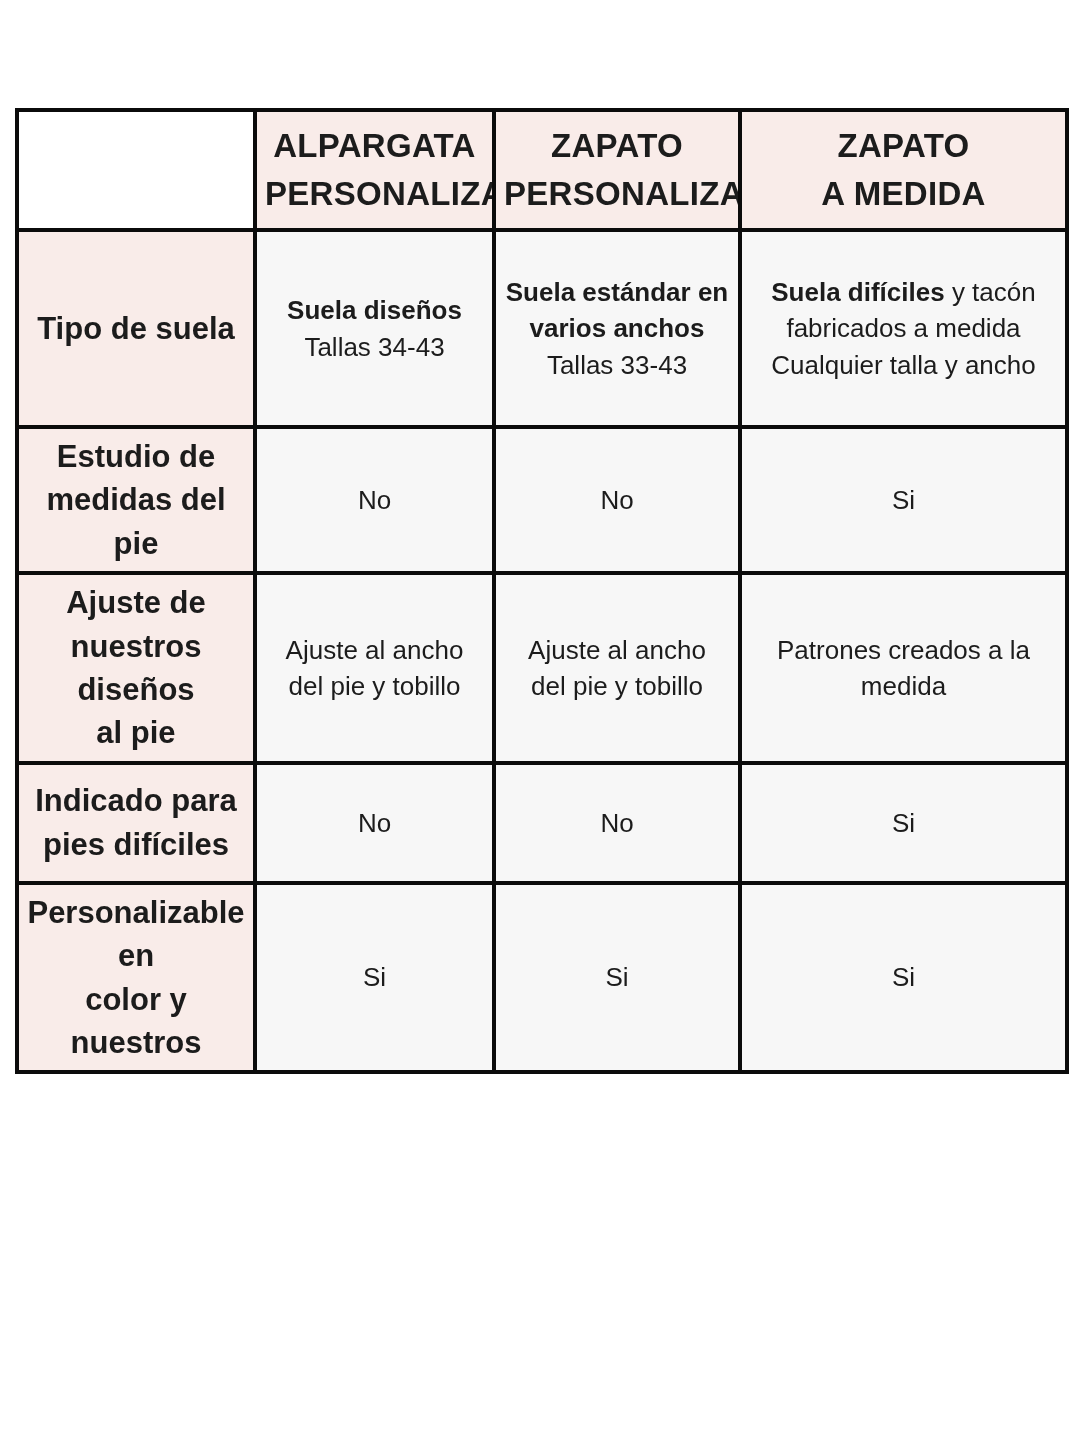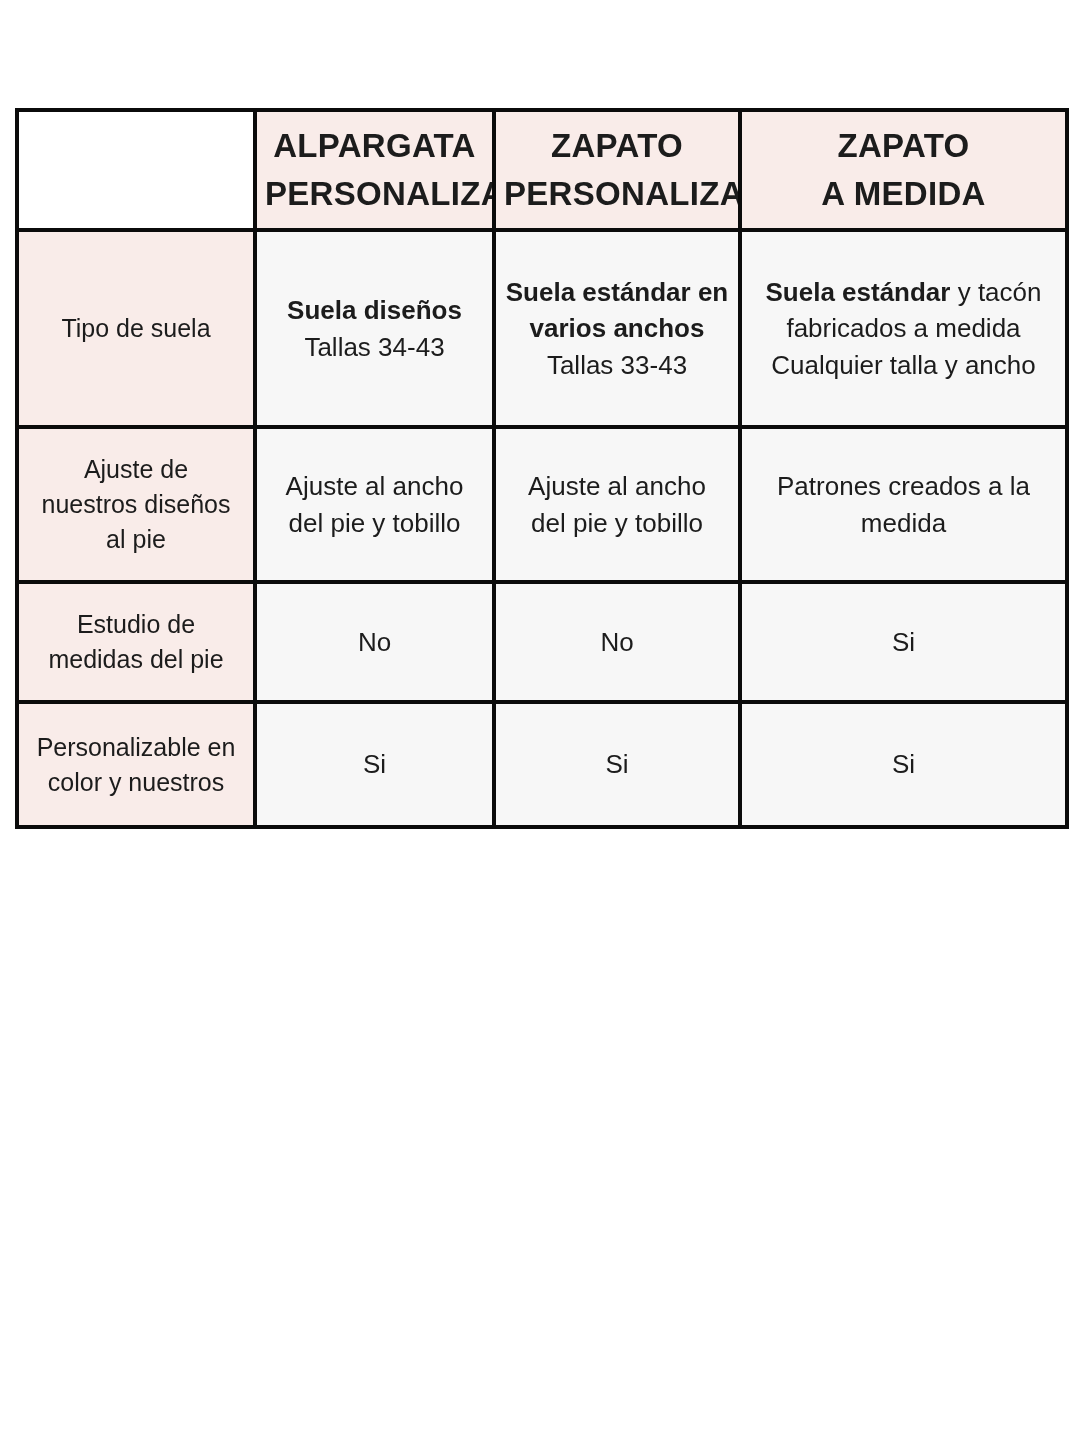--- a/index.html
+++ b/index.html
@@ -40,22 +40,22 @@
   }
   th.hd{
     background:var(--pink);
     font-weight:700;
     font-size:33px;
     line-height:1.45;
     letter-spacing:0.3px;
   }
   th.lbl{
     background:var(--pink);
-    font-weight:400;
-    font-size:25px;
+    font-weight:700;
+    font-size:31px;
     line-height:1.4;
   }
   td.dc{
     background:var(--cell);
     font-size:26px;
     line-height:1.4;
     font-weight:400;
   }
   .pre{white-space:pre-line;}
   .b{font-weight:700;}
@@ -84,47 +84,54 @@
 A MEDIDA</span></th>
     </tr>
 
     <tr style="height:197px">
       <th class="lbl"><span class="pre">Tipo de suela</span></th>
       <td class="dc"><span class="pre b">Suela diseños</span><span class="pre r">
 Tallas 34-43</span></td>
       <td class="dc"><span class="pre b">Suela estándar en
 varios anchos</span><span class="pre r">
 Tallas 33-43</span></td>
-      <td class="dc"><span class="pre b">Suela estándar</span><span class="pre r"> y tacón
+      <td class="dc"><span class="pre b">Suela difíciles</span><span class="pre r"> y tacón
 fabricados a medida
 Cualquier talla y ancho</span></td>
     </tr>
 
+
+    <tr style="height:120px">
+      <th class="lbl"><span class="pre">Estudio de
+medidas del pie</span></th>
+      <td class="dc"><span class="pre r">No</span></td>
+      <td class="dc"><span class="pre r">No</span></td>
+      <td class="dc"><span class="pre r">Si</span></td>
+    </tr>
 
     <tr style="height:155px">
       <th class="lbl"><span class="pre">Ajuste de
 nuestros diseños
 al pie</span></th>
       <td class="dc"><span class="pre b"></span><span class="pre r">Ajuste al ancho
 del pie y tobillo</span></td>
       <td class="dc"><span class="pre b"></span><span class="pre r">Ajuste al ancho
 del pie y tobillo</span></td>
       <td class="dc"><span class="pre b"></span><span class="pre r">Patrones creados a la
 medida</span></td>
     </tr>
 
+
     <tr style="height:120px">
-      <th class="lbl"><span class="pre">Estudio de
-medidas del pie</span></th>
+      <th class="lbl"><span class="pre">Indicado para
+pies difíciles</span></th>
       <td class="dc"><span class="pre r">No</span></td>
       <td class="dc"><span class="pre r">No</span></td>
       <td class="dc"><span class="pre r">Si</span></td>
     </tr>
-
-
 
 
     <tr style="height:125px">
       <th class="lbl"><span class="pre">Personalizable en
 color y nuestros</span></th>
       <td class="dc"><span class="pre r">Si</span></td>
       <td class="dc"><span class="pre r">Si</span></td>
       <td class="dc"><span class="pre r">Si</span></td>
     </tr>
   </tbody>

